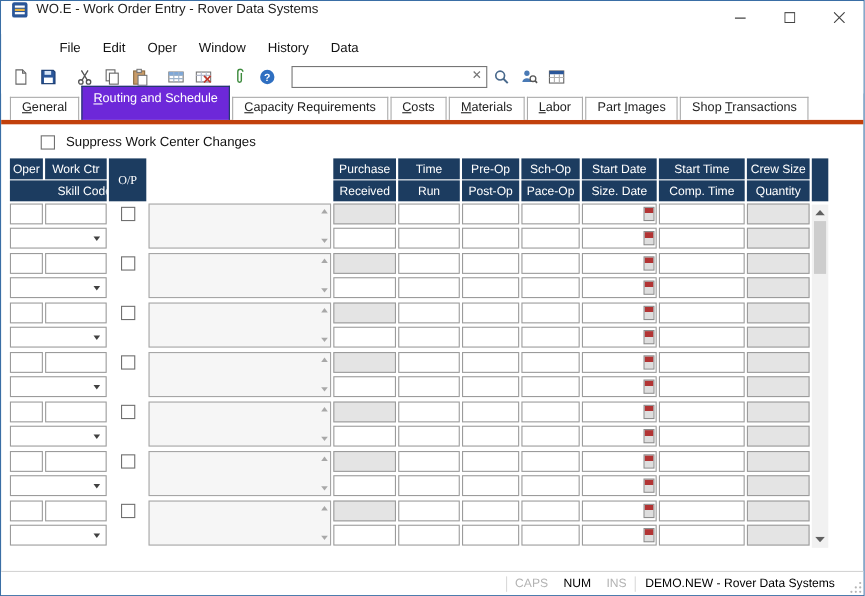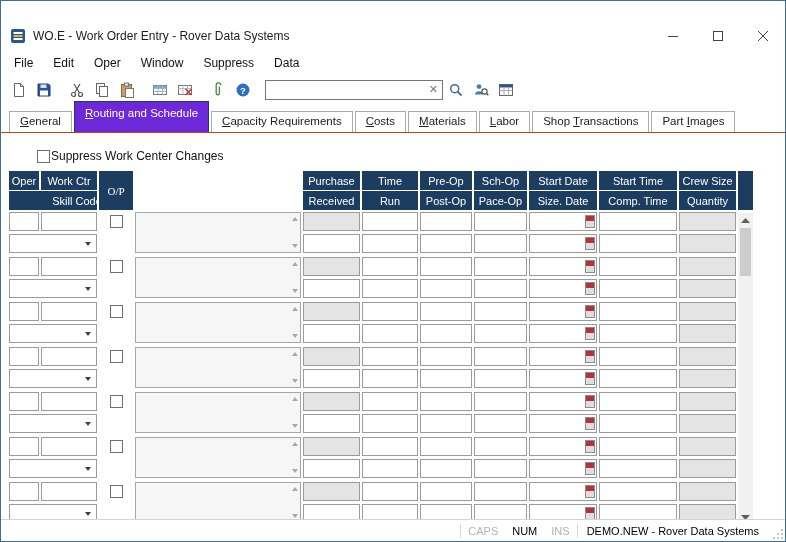--- a/index.html
+++ b/index.html
@@ -4,41 +4,41 @@
 <style>
   * { box-sizing: border-box; margin: 0; padding: 0; }
   body{
     width:786px;height:542px;
     border:1px solid #3a6ea5;
     font-family:"Liberation Sans",sans-serif;
     background:#fff;overflow:hidden;position:relative;
     -webkit-font-smoothing:antialiased;
   }
   
-  .titlebar{height:30px;display:flex;align-items:center;background:#fff;margin-top:20px;}
+  .titlebar{height:30px;display:flex;align-items:flex-start;background:#fff;}
   .app-icon{margin:0 7px 0 9px;width:16px;height:16px;flex:none;display:flex;}
   .title-text{font-size:12px;color:#1c1c1c;white-space:nowrap;}
   .win-controls{margin-left:auto;display:flex;height:30px;}
   .win-btn{width:45px;height:30px;display:flex;align-items:center;justify-content:center;background:none;border:none;cursor:default;}
   
-  .menubar{height:24px;display:flex;align-items:center;padding-left:3px;font-size:12px;background:#fff;}
+  .menubar{height:24px;display:flex;align-items:center;padding-left:3px;font-size:12px;background:#fff;margin-left:40px;}
   .menu-item{padding:3px 10px;color:#111;}
   
   .toolbar{height:30px;display:flex;align-items:center;padding-left:5px;background:#fff;}
   .tbtn{width:25px;height:24px;display:flex;align-items:center;justify-content:center;background:none;border:none;padding:0;}
   .tgap{width:8px;}
   .searchwrap{position:relative;margin-left:10px;height:20px;}
   .search-input{width:178px;height:20px;border:1px solid #767676;font-size:12px;padding:0 18px 0 4px;outline:none;}
   .search-clear{position:absolute;right:5px;top:3px;font-size:11px;line-height:13px;color:#777;cursor:default;}
   
-  .tabstrip{display:flex;align-items:flex-end;padding-left:8px;margin-top:5px;height:23px;border-bottom:1px solid #c2410c;}
+  .tabstrip{display:flex;align-items:flex-end;padding-left:8px;margin-top:5px;height:23px;border-bottom:4px solid #c2410c;}
   .tab{font-size:11.5px;color:#222;background:#fff;border:1px solid #ababab;border-bottom:none;padding:3px 10px 4px;margin-right:2px;white-space:nowrap;height:21px;}
   .tab.selected{background:#6d28d9;color:#fff;border-color:#1c3c60;height:31px;padding-top:5px;}
   
-  .option-row{display:flex;align-items:center;gap:1px;margin:15px 0 0 36px;font-size:12px;color:#111;height:16px;}
+  .option-row{display:flex;align-items:center;gap:10px;margin:8px 0 0 36px;font-size:12px;color:#111;height:16px;}
   .cb{width:13px;height:13px;border:1px solid #707070;background:#fff;display:inline-block;flex:none;}
   
   .grid-area{position:relative;margin:7px 0 0 8px;width:744px;}
   .gridcols{display:grid;grid-template-columns:30px 56px 34px 166px 57px 56px 52px 53px 68px 78px 57px 15px;column-gap:2px;}
   .grid-header{grid-template-rows:19px 19px;row-gap:1px;}
   .hc{background:#1c3c60;color:#fff;font-size:11px;display:flex;align-items:center;justify-content:center;white-space:nowrap;overflow:hidden;}
   .r1{grid-row:1;} .r2{grid-row:2;} .rspan{grid-row:1/3;font-family:Liberation Serif, serif;}
   .c1{grid-column:1;} .c2{grid-column:2;} .c3{grid-column:3;} .c4{grid-column:4;}
   .c5{grid-column:5;} .c6{grid-column:6;} .c7{grid-column:7;} .c8{grid-column:8;}
   .c9{grid-column:9;} .c10{grid-column:10;} .c11{grid-column:11;} .c12{grid-column:12;}
@@ -102,21 +102,21 @@
         </svg>
     </button>
   </div>
 </div>
 
 <div class="menubar" id="menubar">
     <span class="menu-item"><span class="menu-label">File</span></span>
     <span class="menu-item"><span class="menu-label">Edit</span></span>
     <span class="menu-item"><span class="menu-label">Oper</span></span>
     <span class="menu-item"><span class="menu-label">Window</span></span>
-    <span class="menu-item"><span class="menu-label">Suppress</span></span>
+    <span class="menu-item"><span class="menu-label">History</span></span>
     <span class="menu-item"><span class="menu-label">Data</span></span>
   </div>
 
 <div class="toolbar">
   <button class="tbtn">
     <svg width="16" height="16">
         <path d="M3.5 1.5h6l3 3v10h-9z" fill="#fff" stroke="#666"></path>
         <path d="M9.5 1.5v3h3" fill="none" stroke="#666"></path>
       </svg>
   </button>
@@ -202,22 +202,22 @@
   </button>
 </div>
 
 <div class="tabstrip" id="tabstrip">
     <span class="tab"><span class="tab-label"><u>G</u>eneral</span></span>
     <span class="tab selected"><span class="tab-label"><u>R</u>outing and Schedule</span></span>
     <span class="tab"><span class="tab-label"><u>C</u>apacity Requirements</span></span>
     <span class="tab"><span class="tab-label"><u>C</u>osts</span></span>
     <span class="tab"><span class="tab-label"><u>M</u>aterials</span></span>
     <span class="tab"><span class="tab-label"><u>L</u>abor</span></span>
+    <span class="tab"><span class="tab-label">Part <u>I</u>mages</span></span>
     <span class="tab"><span class="tab-label">Shop <u>T</u>ransactions</span></span>
-    <span class="tab"><span class="tab-label">Part <u>I</u>mages</span></span>
   </div>
 
 <div class="option-row">
   <span class="cb"></span>
   <span>Suppress Work Center Changes</span>
 </div>
 
 <div class="grid-area">
 
   <div class="gridcols grid-header">

